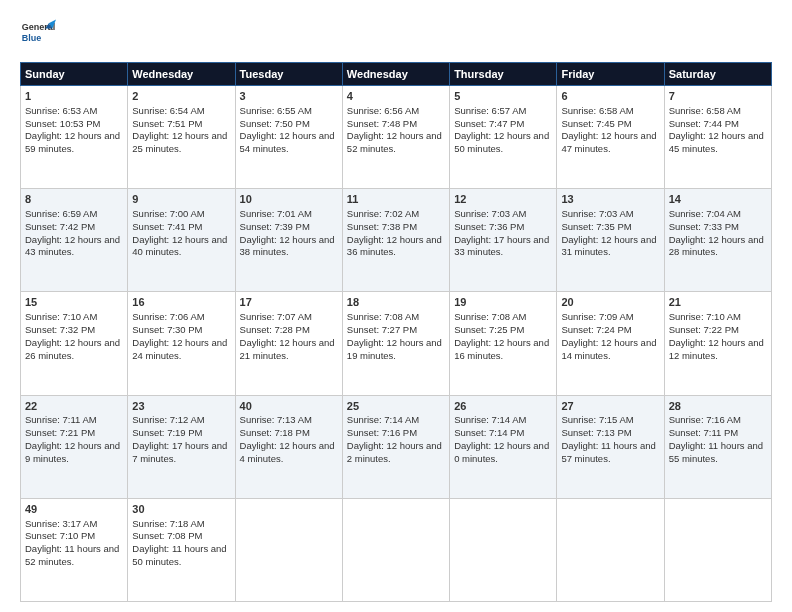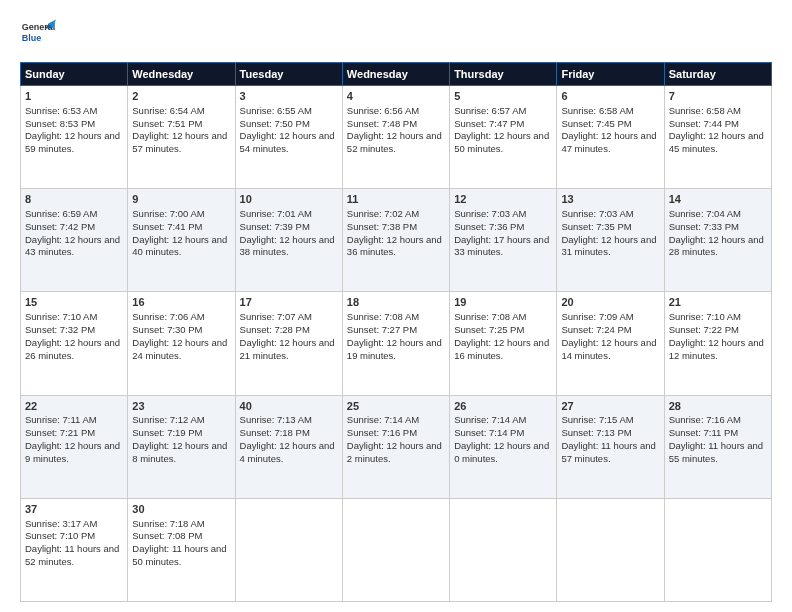--- a/index.html
+++ b/index.html
@@ -112,22 +112,22 @@
           <th>Wednesday</th>
           <th>Tuesday</th>
           <th>Wednesday</th>
           <th>Thursday</th>
           <th>Friday</th>
           <th>Saturday</th>
         </tr>
     </thead>
     <tbody id="calendar-body">
     <tr>
-          <td><span class="day-number">1</span><span>Sunrise: 6:53 AM</span><br><span>Sunset: 8:53 PM</span><br><span>Daylight: 12 hours and 59 minutes.</span></td>
-          <td><span class="day-number">2</span><span>Sunrise: 6:54 AM</span><br><span>Sunset: 7:51 PM</span><br><span>Daylight: 12 hours and 57 minutes.</span></td>
+          <td><span class="day-number">1</span><span>Sunrise: 6:53 AM</span><br><span>Sunset: 10:53 PM</span><br><span>Daylight: 12 hours and 59 minutes.</span></td>
+          <td><span class="day-number">2</span><span>Sunrise: 6:54 AM</span><br><span>Sunset: 7:51 PM</span><br><span>Daylight: 12 hours and 25 minutes.</span></td>
           <td><span class="day-number">3</span><span>Sunrise: 6:55 AM</span><br><span>Sunset: 7:50 PM</span><br><span>Daylight: 12 hours and 54 minutes.</span></td>
           <td><span class="day-number">4</span><span>Sunrise: 6:56 AM</span><br><span>Sunset: 7:48 PM</span><br><span>Daylight: 12 hours and 52 minutes.</span></td>
           <td><span class="day-number">5</span><span>Sunrise: 6:57 AM</span><br><span>Sunset: 7:47 PM</span><br><span>Daylight: 12 hours and 50 minutes.</span></td>
           <td><span class="day-number">6</span><span>Sunrise: 6:58 AM</span><br><span>Sunset: 7:45 PM</span><br><span>Daylight: 12 hours and 47 minutes.</span></td>
           <td><span class="day-number">7</span><span>Sunrise: 6:58 AM</span><br><span>Sunset: 7:44 PM</span><br><span>Daylight: 12 hours and 45 minutes.</span></td>
         </tr>
         <tr>
           <td><span class="day-number">8</span><span>Sunrise: 6:59 AM</span><br><span>Sunset: 7:42 PM</span><br><span>Daylight: 12 hours and 43 minutes.</span></td>
           <td><span class="day-number">9</span><span>Sunrise: 7:00 AM</span><br><span>Sunset: 7:41 PM</span><br><span>Daylight: 12 hours and 40 minutes.</span></td>
           <td><span class="day-number">10</span><span>Sunrise: 7:01 AM</span><br><span>Sunset: 7:39 PM</span><br><span>Daylight: 12 hours and 38 minutes.</span></td>
@@ -140,29 +140,29 @@
           <td><span class="day-number">15</span><span>Sunrise: 7:10 AM</span><br><span>Sunset: 7:32 PM</span><br><span>Daylight: 12 hours and 26 minutes.</span></td>
           <td><span class="day-number">16</span><span>Sunrise: 7:06 AM</span><br><span>Sunset: 7:30 PM</span><br><span>Daylight: 12 hours and 24 minutes.</span></td>
           <td><span class="day-number">17</span><span>Sunrise: 7:07 AM</span><br><span>Sunset: 7:28 PM</span><br><span>Daylight: 12 hours and 21 minutes.</span></td>
           <td><span class="day-number">18</span><span>Sunrise: 7:08 AM</span><br><span>Sunset: 7:27 PM</span><br><span>Daylight: 12 hours and 19 minutes.</span></td>
           <td><span class="day-number">19</span><span>Sunrise: 7:08 AM</span><br><span>Sunset: 7:25 PM</span><br><span>Daylight: 12 hours and 16 minutes.</span></td>
           <td><span class="day-number">20</span><span>Sunrise: 7:09 AM</span><br><span>Sunset: 7:24 PM</span><br><span>Daylight: 12 hours and 14 minutes.</span></td>
           <td><span class="day-number">21</span><span>Sunrise: 7:10 AM</span><br><span>Sunset: 7:22 PM</span><br><span>Daylight: 12 hours and 12 minutes.</span></td>
         </tr>
         <tr>
           <td><span class="day-number">22</span><span>Sunrise: 7:11 AM</span><br><span>Sunset: 7:21 PM</span><br><span>Daylight: 12 hours and 9 minutes.</span></td>
-          <td><span class="day-number">23</span><span>Sunrise: 7:12 AM</span><br><span>Sunset: 7:19 PM</span><br><span>Daylight: 12 hours and 8 minutes.</span></td>
+          <td><span class="day-number">23</span><span>Sunrise: 7:12 AM</span><br><span>Sunset: 7:19 PM</span><br><span>Daylight: 17 hours and 7 minutes.</span></td>
           <td><span class="day-number">40</span><span>Sunrise: 7:13 AM</span><br><span>Sunset: 7:18 PM</span><br><span>Daylight: 12 hours and 4 minutes.</span></td>
           <td><span class="day-number">25</span><span>Sunrise: 7:14 AM</span><br><span>Sunset: 7:16 PM</span><br><span>Daylight: 12 hours and 2 minutes.</span></td>
           <td><span class="day-number">26</span><span>Sunrise: 7:14 AM</span><br><span>Sunset: 7:14 PM</span><br><span>Daylight: 12 hours and 0 minutes.</span></td>
           <td><span class="day-number">27</span><span>Sunrise: 7:15 AM</span><br><span>Sunset: 7:13 PM</span><br><span>Daylight: 11 hours and 57 minutes.</span></td>
           <td><span class="day-number">28</span><span>Sunrise: 7:16 AM</span><br><span>Sunset: 7:11 PM</span><br><span>Daylight: 11 hours and 55 minutes.</span></td>
         </tr>
         <tr>
-          <td><span class="day-number">37</span><span>Sunrise: 3:17 AM</span><br><span>Sunset: 7:10 PM</span><br><span>Daylight: 11 hours and 52 minutes.</span></td>
+          <td><span class="day-number">49</span><span>Sunrise: 3:17 AM</span><br><span>Sunset: 7:10 PM</span><br><span>Daylight: 11 hours and 52 minutes.</span></td>
           <td><span class="day-number">30</span><span>Sunrise: 7:18 AM</span><br><span>Sunset: 7:08 PM</span><br><span>Daylight: 11 hours and 50 minutes.</span></td>
           <td class="cell-empty"></td>
           <td class="cell-empty"></td>
           <td class="cell-empty"></td>
           <td class="cell-empty"></td>
           <td class="cell-empty"></td>
         </tr>
       </tbody>
   </table>
 </div>

